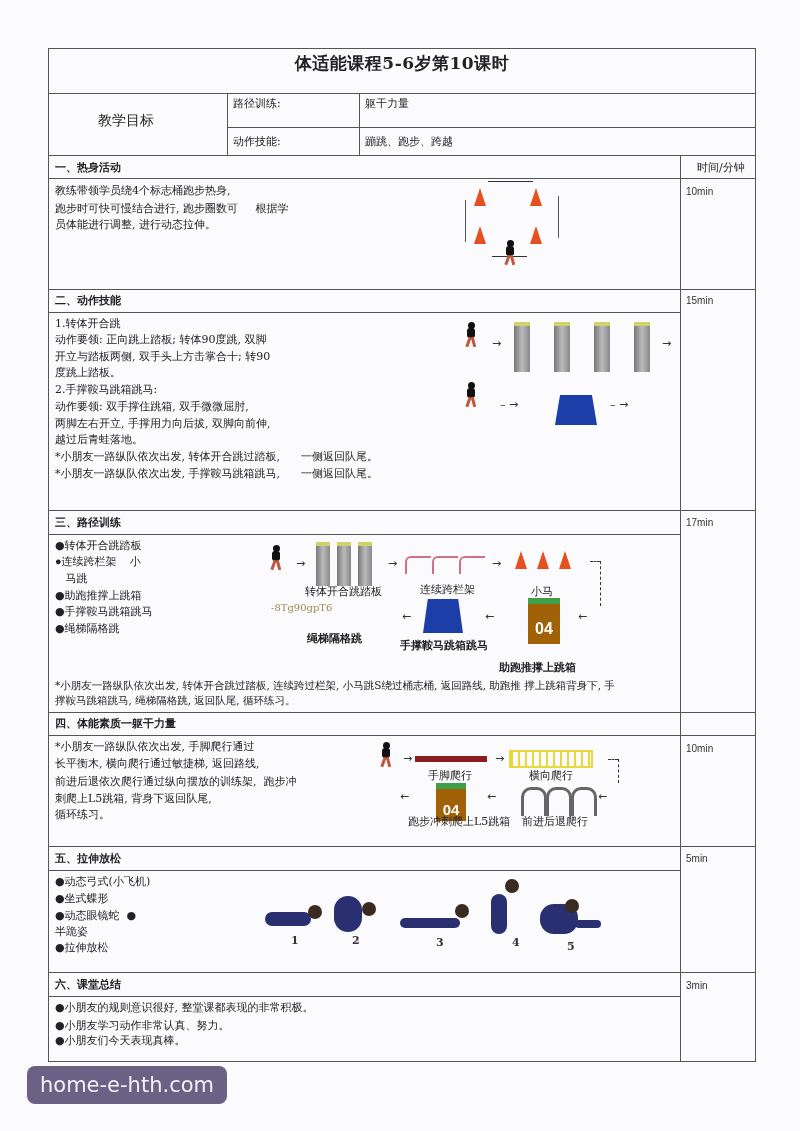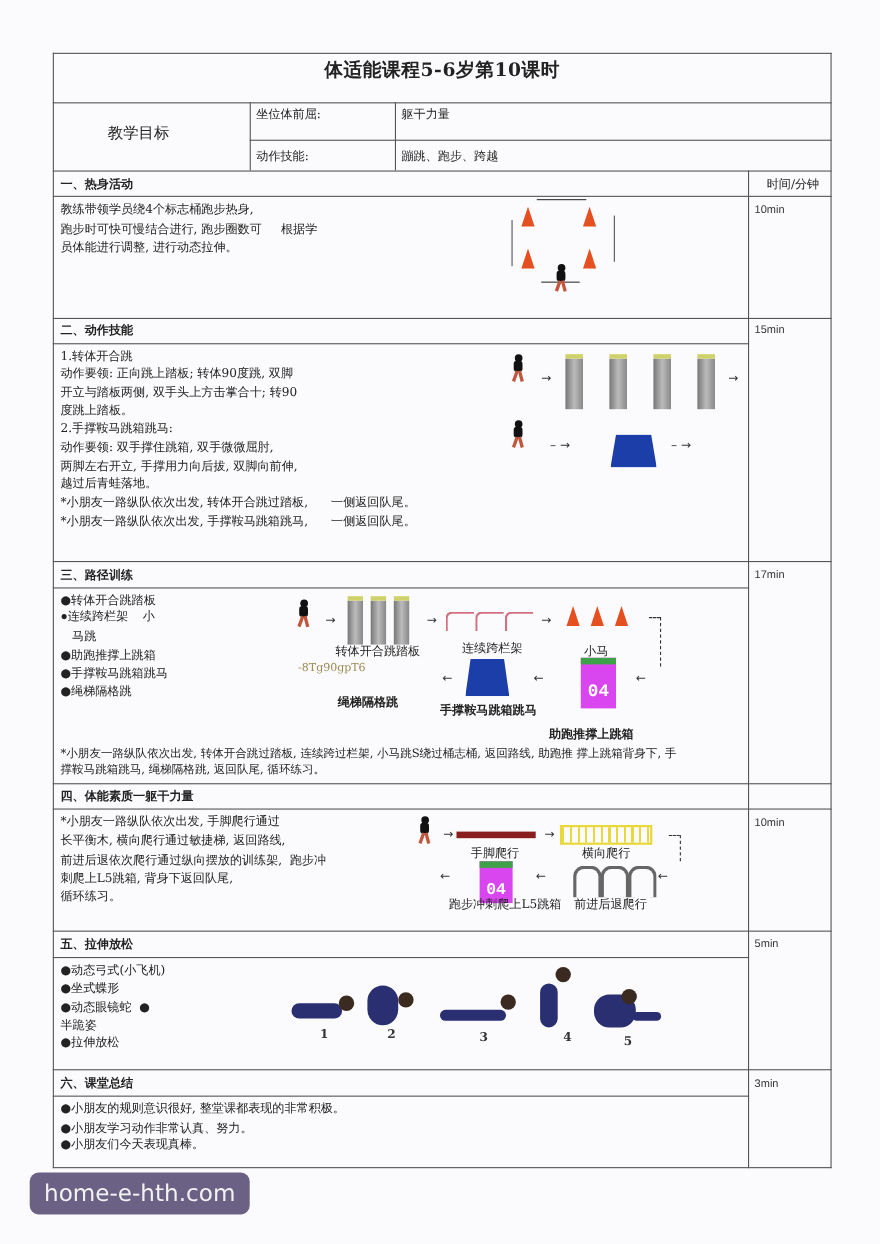--- a/index.html
+++ b/index.html
@@ -19,21 +19,21 @@
                color:#f2f2f2; font-family:"DejaVu Sans", sans-serif; font-size:21px; line-height:38px; text-align:center; }
   .runner { position:absolute; width:12px; height:24px; }
   .runner .head { position:absolute; left:3px; top:0; width:7px; height:7px; border-radius:50%; background:#111; }
   .runner .body { position:absolute; left:2px; top:6px; width:8px; height:10px; background:#111; border-radius:3px; }
   .runner .leg1 { position:absolute; left:2px; top:15px; width:3px; height:10px; background:#c0573d; transform:rotate(20deg); }
   .runner .leg2 { position:absolute; left:7px; top:15px; width:3px; height:10px; background:#c0573d; transform:rotate(-15deg); }
   .cone { position:absolute; width:0; height:0; border-left:6px solid transparent; border-right:6px solid transparent; border-bottom:18px solid #e4501f; }
   .board { position:absolute; width:16px; height:46px; background:linear-gradient(90deg,#777,#bbb,#888); border-top:4px solid #cfd26a; }
   .board-s { position:absolute; width:14px; height:40px; background:linear-gradient(90deg,#777,#bbb,#888); border-top:4px solid #cfd26a; }
   .box-blue { position:absolute; background:#1b3ea8; clip-path:polygon(12% 0,88% 0,100% 100%,0 100%); }
-  .box-04 { position:absolute; width:32px; height:40px; background:#d946ef; border-top:6px solid #3fa04a; color:#fff; font-family:Liberation Mono, monospace; font-weight:bold; font-size:16px; text-align:center; line-height:50px; overflow:hidden; }
+  .box-04 { position:absolute; width:32px; height:40px; background:#a16207; border-top:6px solid #3fa04a; color:#fff; font-family:Liberation Sans, sans-serif; font-weight:bold; font-size:16px; text-align:center; line-height:50px; overflow:hidden; }
   .arrow { position:absolute; font-family:"DejaVu Sans",sans-serif; font-size:11px; color:#333; }
   .hurdle { position:absolute; width:24px; height:16px; border-top:2px solid #d07080; border-left:2px solid #d07080; border-radius:6px 0 0 0; }
   .beam { position:absolute; height:6px; background:#8a1e1e; }
   .ladder { position:absolute; height:14px; border:2px solid #e8d83a; background:repeating-linear-gradient(90deg,#e8d83a 0 2px,transparent 2px 7px); }
   .arch { position:absolute; width:20px; height:26px; border:3px solid #666; border-bottom:none; border-radius:10px 10px 0 0; }
   .kid { position:absolute; background:#2a2f72; border-radius:14px; }
   .kidhead { position:absolute; width:14px; height:14px; border-radius:50%; background:#3a2a20; }
   .dash-v { position:absolute; width:0; border-left:1px dashed #333; }
   .dash-h { position:absolute; height:0; border-top:1px dashed #333; }
 </style>
@@ -70,21 +70,21 @@
 
   <div class="ln-h" style="left:48px;top:870px;width:633px;"></div>
   <div class="ln-h" style="left:48px;top:972px;width:708px;"></div>
 
   <div class="ln-h" style="left:48px;top:996px;width:633px;"></div>
 </div>
 
 <div class="title">体适能课程5-6岁第10课时</div>
 
 <div class="abs" style="left:98px;top:112px;font-size:14px;">教学目标</div>
-<div class="abs" style="left:233px;top:96px;font-size:11px;">坐位体前屈:</div>
+<div class="abs" style="left:233px;top:96px;font-size:11px;">路径训练:</div>
 <div class="abs" style="left:365px;top:96px;font-size:11px;">躯干力量</div>
 <div class="abs" style="left:233px;top:134px;font-size:11px;">动作技能:</div>
 <div class="abs" style="left:365px;top:134px;font-size:11px;">蹦跳、跑步、跨越</div>
 
 <div class="hdr" style="left:55px;top:160px;">一、热身活动</div>
 <div class="abs" style="left:697px;top:160px;font-size:11px;">时间/分钟</div>
 <div class="time" style="left:686px;top:186px;">10min</div>
 <div class="txt" style="left:55px;top:182px;">教练带领学员绕4个标志桶跑步热身,</div>
 <div class="txt" style="left:55px;top:200px;">跑步时可快可慢结合进行, 跑步圈数可     根据学</div>
 <div class="txt" style="left:55px;top:216px;">员体能进行调整, 进行动态拉伸。</div>

